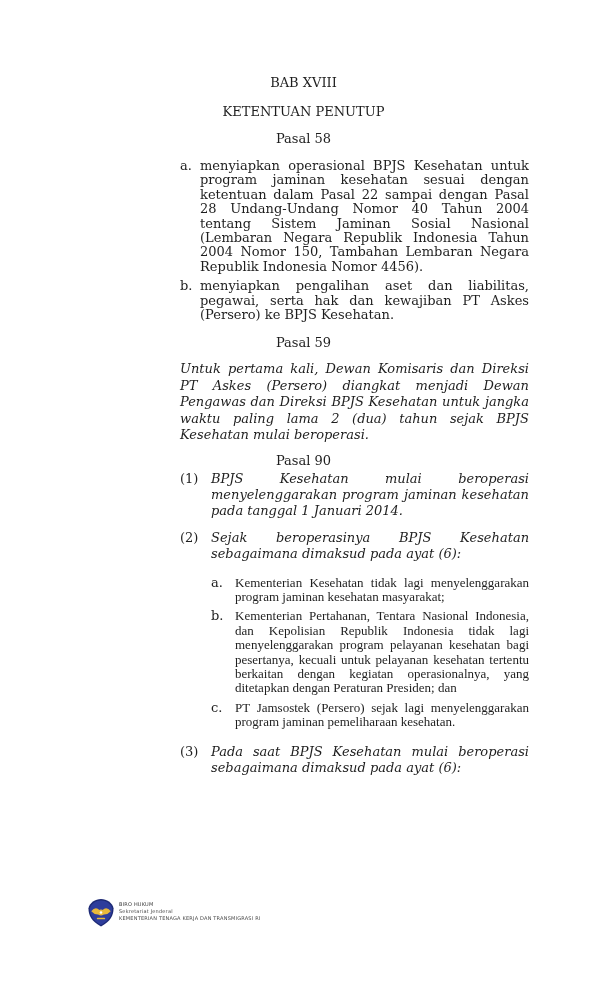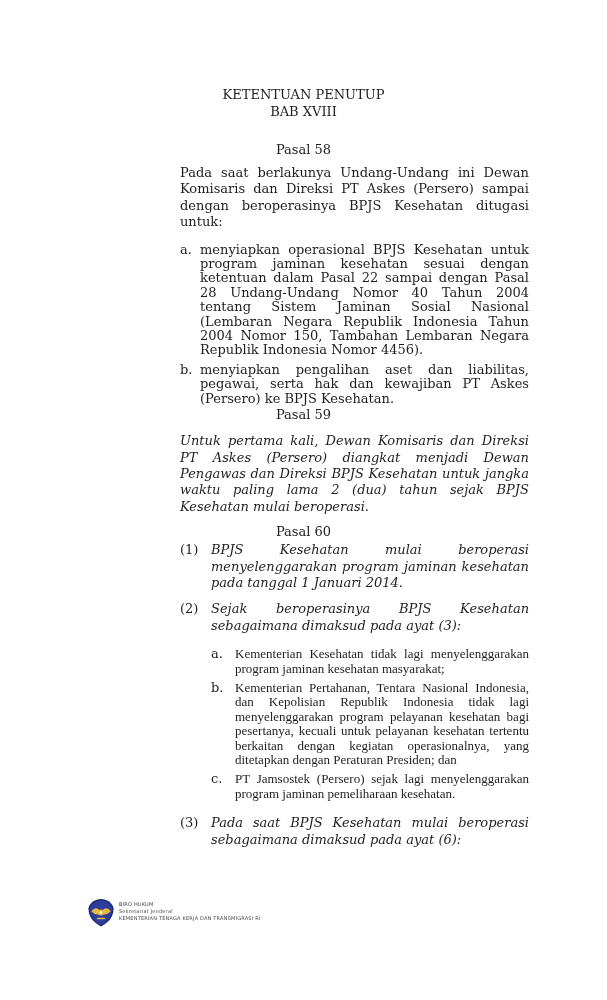--- a/index.html
+++ b/index.html
@@ -10,22 +10,22 @@
     background:#ffffff;
     font-family:"DejaVu Serif","Liberation Serif",serif;
     font-size:13px;
     color:#1e1e1e;
     overflow:hidden;
     box-sizing:border-box;
   }
   .content{padding-top:74px;}
   .h{text-align:center;line-height:17px;}
   .h-ketentuan{margin-top:12px;}
-  .h-p58{margin-top:21px;}
-  .h-p59{}
+  .h-p58{margin-top:10px;}
+  .h-p59{margin-top:12px;}
   .h-p60{margin-top:8px;}
   .para{margin:7px 78px 0 180px;text-align:justify;line-height:16.4px;}
   .para59{margin-top:10px;font-style:italic;}
   .alist{margin:12px 78px 0 180px;}
   .ali{display:flex;line-height:14.4px;margin-top:5px;}
   .ali:first-child{margin-top:0;}
   .ali .mk{flex:0 0 20px;}
   .ali .tx{flex:1;text-align:justify;}
   .nlist{margin:2px 78px 0 180px;}
   .nli{display:flex;line-height:16.4px;margin-top:10px;}
@@ -50,55 +50,54 @@
     padding-top:3px;letter-spacing:0.2px;
   }
   .f1{color:#3a3a3a;}
 </style>
 </head>
 <body>
 
 <div class="page" style="background: rgb(255, 255, 255); color: rgb(30, 30, 30);">
   <div class="content">
 
+    <div class="h">BAB XVIII</div>
     <div class="h h-ketentuan">KETENTUAN PENUTUP</div>
-    <div class="h">BAB XVIII</div>
 
     <div class="h h-p58">Pasal 58</div>
-    <p class="para">Pada saat berlakunya Undang-Undang ini Dewan Komisaris dan Direksi PT Askes (Persero) sampai dengan beroperasinya BPJS Kesehatan ditugasi untuk:</p>
 
     <div class="alist">
       <div class="ali">
         <span class="mk">a.</span>
         <span class="tx">menyiapkan operasional BPJS Kesehatan untuk program jaminan kesehatan sesuai dengan ketentuan dalam Pasal 22 sampai dengan Pasal 28 Undang-Undang Nomor 40 Tahun 2004 tentang Sistem Jaminan Sosial Nasional (Lembaran Negara Republik Indonesia Tahun 2004 Nomor 150, Tambahan Lembaran Negara Republik Indonesia Nomor 4456).</span>
       </div>
       <div class="ali">
         <span class="mk">b.</span>
         <span class="tx">menyiapkan pengalihan aset dan liabilitas, pegawai, serta hak dan kewajiban PT Askes (Persero) ke BPJS Kesehatan.</span>
       </div>
     </div>
 
     <div class="h h-p59">Pasal 59</div>
     <p class="para para59">Untuk pertama kali, Dewan Komisaris dan Direksi PT Askes (Persero) diangkat menjadi Dewan Pengawas dan Direksi BPJS Kesehatan untuk jangka waktu paling lama 2 (dua) tahun sejak BPJS Kesehatan mulai beroperasi.</p>
 
-    <div class="h h-p60">Pasal 60</div>
+    <div class="h h-p60">Pasal 90</div>
 
     <div class="nlist">
 
       <div class="nli">
         <span class="mk">(1)</span>
         <div class="wrap">
           <div class="ntx">BPJS Kesehatan mulai beroperasi menyelenggarakan program jaminan kesehatan pada tanggal 1 Januari 2014.</div>
         </div>
       </div>
 
       <div class="nli">
         <span class="mk">(2)</span>
         <div class="wrap">
-          <div class="ntx">Sejak beroperasinya BPJS Kesehatan sebagaimana dimaksud pada ayat (3):</div>
+          <div class="ntx">Sejak beroperasinya BPJS Kesehatan sebagaimana dimaksud pada ayat (6):</div>
           <div class="sublist">
             <div class="sli">
               <span class="mk">a.</span>
               <span class="tx">Kementerian Kesehatan tidak lagi menyelenggarakan program jaminan kesehatan masyarakat;</span>
             </div>
             <div class="sli">
               <span class="mk">b.</span>
               <span class="tx">Kementerian Pertahanan, Tentara Nasional Indonesia, dan Kepolisian Republik Indonesia tidak lagi menyelenggarakan program pelayanan kesehatan bagi pesertanya, kecuali untuk pelayanan kesehatan tertentu berkaitan dengan kegiatan operasionalnya, yang ditetapkan dengan Peraturan Presiden; dan</span>
             </div>
             <div class="sli">

